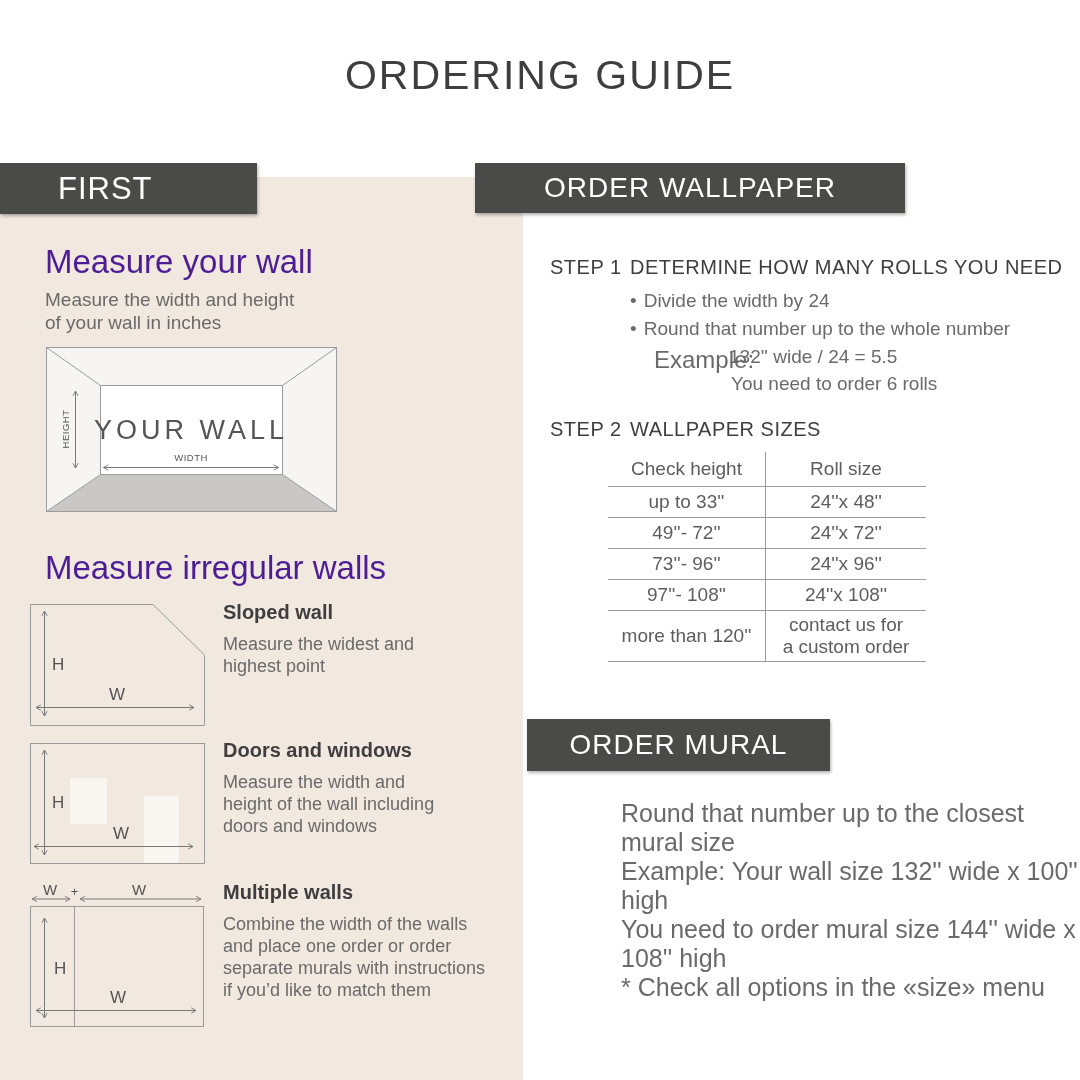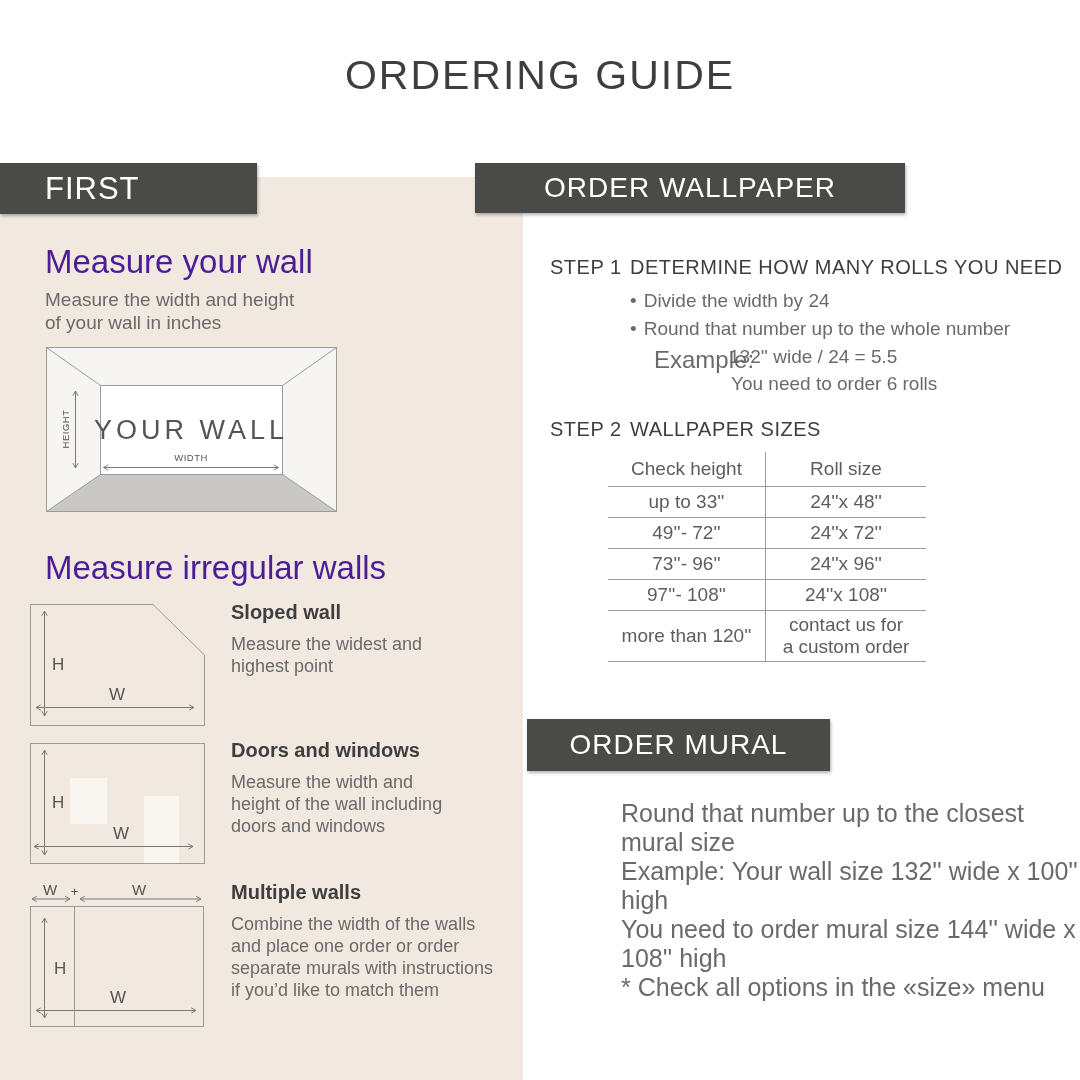--- a/index.html
+++ b/index.html
@@ -18,31 +18,31 @@
 
   
   .left-panel{left:0;top:177px;width:523px;height:903px;background:#f1e8e0;}
 
   
   .bar{
     background:#4a4a48;color:#ffffff;box-sizing:border-box;
     box-shadow:1px 2px 3px rgba(0,0,0,0.3);
     letter-spacing:1px;font-weight:400;
   }
-  .bar-first{left:0;top:163px;width:257px;height:51px;font-size:31px;line-height:51px;padding-left:45px;}
+  .bar-first{left:0;top:163px;width:257px;height:51px;font-size:31px;line-height:51px;padding-left:58px;}
   .bar-wallpaper{left:475px;top:163px;width:430px;height:50px;font-size:28px;line-height:50px;text-align:center;}
   .bar-mural{left:527px;top:719px;width:303px;height:52px;font-size:28px;line-height:52px;text-align:center;}
 
   
   .section-heading{font-size:33px;color:#4c1d95;font-weight:400;}
   .mw-heading{left:45px;top:243px;}
   .mw-sub{left:45px;top:288px;font-size:19px;line-height:23px;color:#6a6a6a;white-space:pre-line;}
   .irr-heading{left:45px;top:549px;}
 
-  .item-text{width:290px;margin-left:8px;}
+  .item-text{width:290px;}
   .item-title{font-size:20px;font-weight:600;color:#3e3e3e;}
   .item-body{margin-top:9px;font-size:18px;line-height:22px;color:#6a6a6a;white-space:pre-line;}
   .sloped-text{left:223px;top:601px;}
   .doors-text{left:223px;top:739px;}
   .multi-text{left:223px;top:881px;}
 
   svg{display:block;}
   svg text{font-family:"Liberation Sans", sans-serif;fill:#555555;}
 
   

